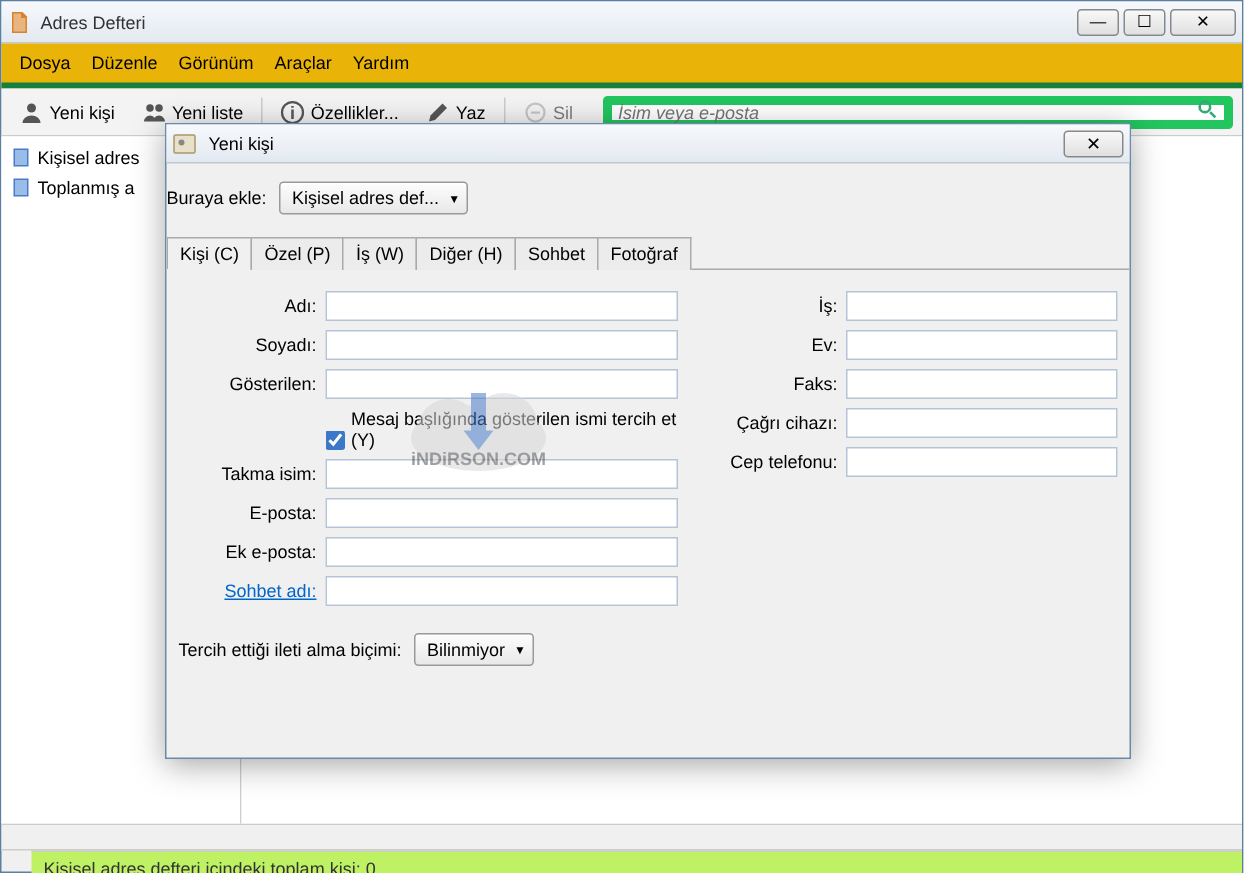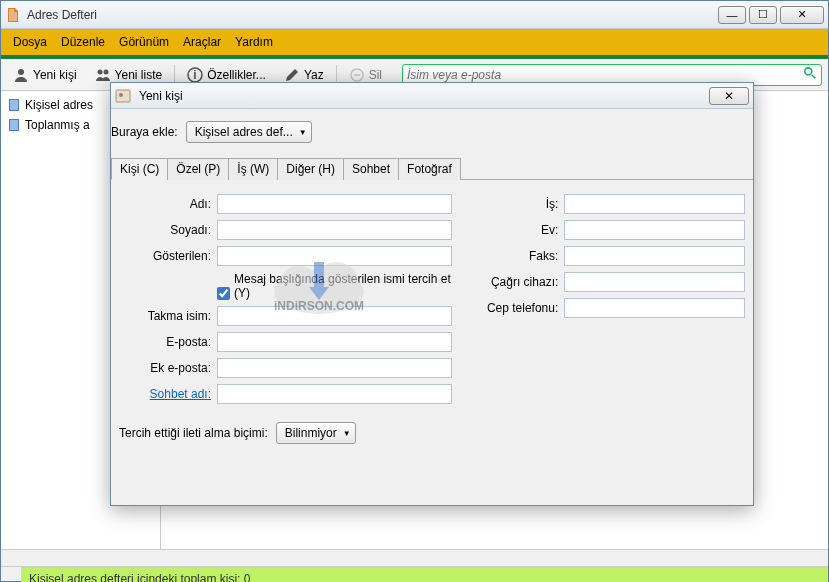--- a/index.html
+++ b/index.html
@@ -14,21 +14,21 @@
 .win-btn { width: 28px; height: 18px; background: linear-gradient(#f8f8f8,#e0e0e0); border: 1px solid #888; border-radius: 3px; display: flex; align-items: center; justify-content: center; cursor: pointer; font-family: sans-serif; font-size: 11px; }
 .win-btn.close { width: 44px; }
 
 .menubar { height: 30px; background: #eab308; display: flex; align-items: center; padding: 0 6px; gap: 2px; border-bottom: 4px solid #15803d; }
 .menubar span { padding: 2px 6px; cursor: pointer; }
 
 .toolbar { height: 32px; background: #f3f3f3; display: flex; align-items: center; padding: 0 6px; gap: 6px; border-bottom: 1px solid #ccc; }
 .tool-btn { display: flex; align-items: center; gap: 4px; padding: 2px 6px; cursor: pointer; border-radius: 3px; }
 .tool-icon { width: 16px; height: 16px; display: inline-flex; align-items: center; justify-content: center; }
 .tool-sep { width: 1px; height: 20px; background: #ccc; }
-.search-box { flex: 1; display: flex; align-items: center; background: #fff; border: 1px solid #22c55e; border-radius: 3px; height: 22px; padding: 0 4px; margin-left: 8px; }
+.search-box { flex: 1; display: flex; align-items: center; background: #fff; border: 6px solid #22c55e; border-radius: 3px; height: 22px; padding: 0 4px; margin-left: 8px; }
 .search-box input { flex: 1; border: none; outline: none; font-style: italic; color: #888; background: transparent; }
 .search-icon { color: #4a6; }
 
 .content { display: flex; height: 458px; background: #fff; }
 .sidebar { width: 160px; border-right: 1px solid #ccc; background: #fff; padding: 4px 0; }
 .sidebar-item { display: flex; align-items: center; gap: 4px; padding: 3px 6px; cursor: pointer; }
 .book-icon { width: 14px; height: 14px; }
 .main-area { flex: 1; background: #fff; position: relative; }
 .blurred-row { filter: blur(2px); opacity: 0.5; padding: 6px; color: #666; }
 

